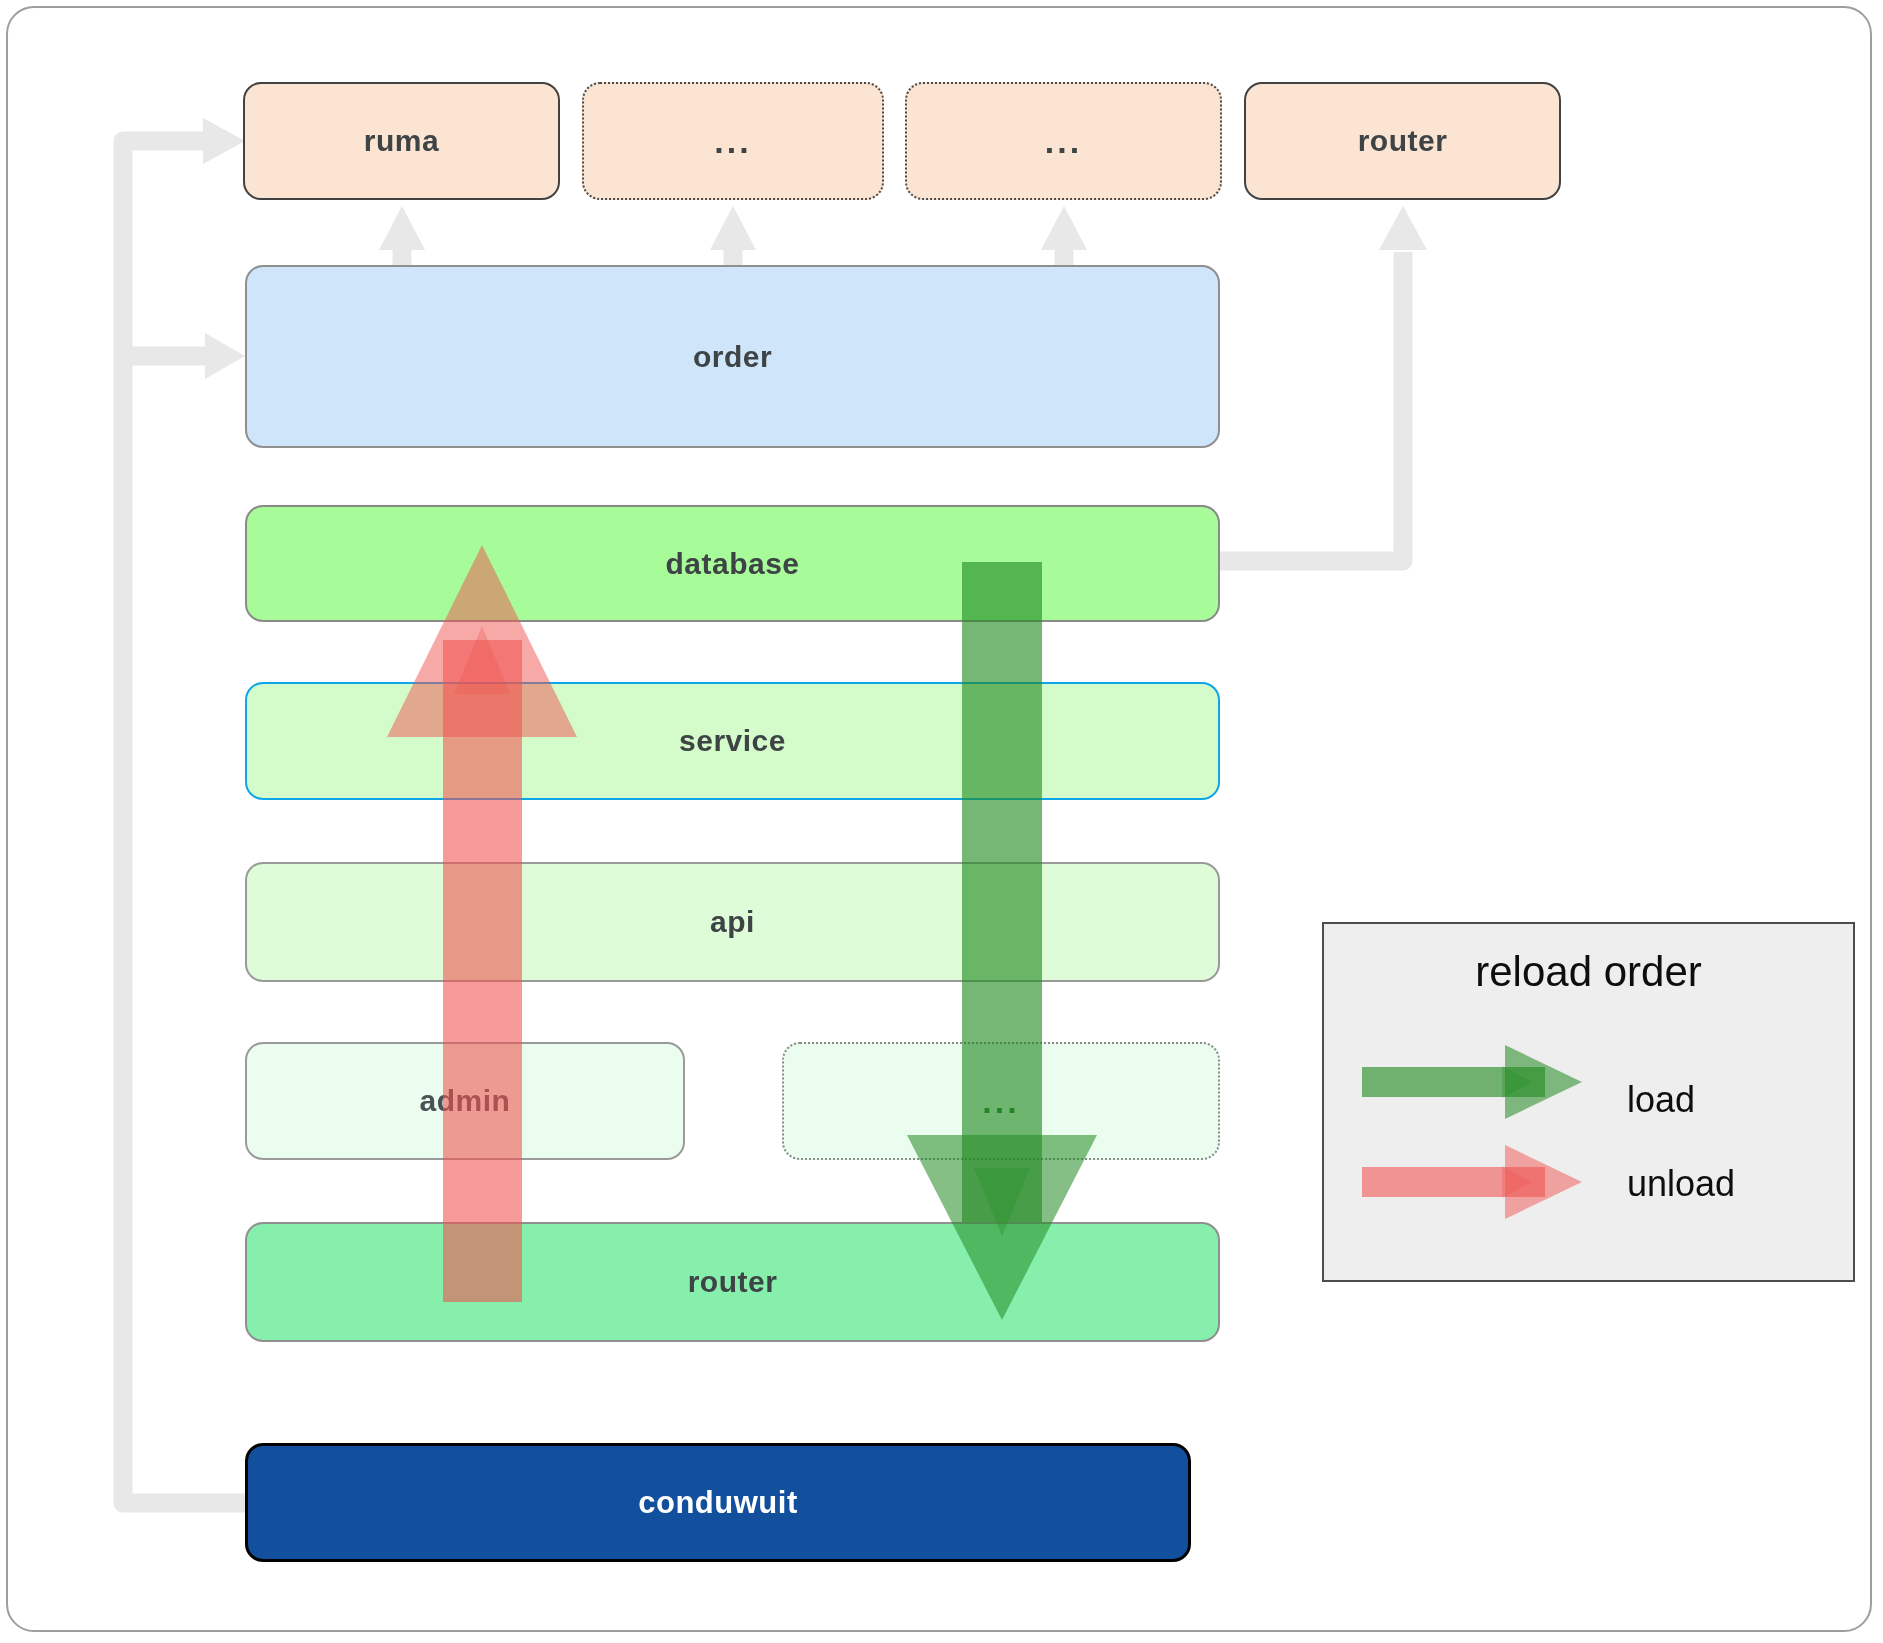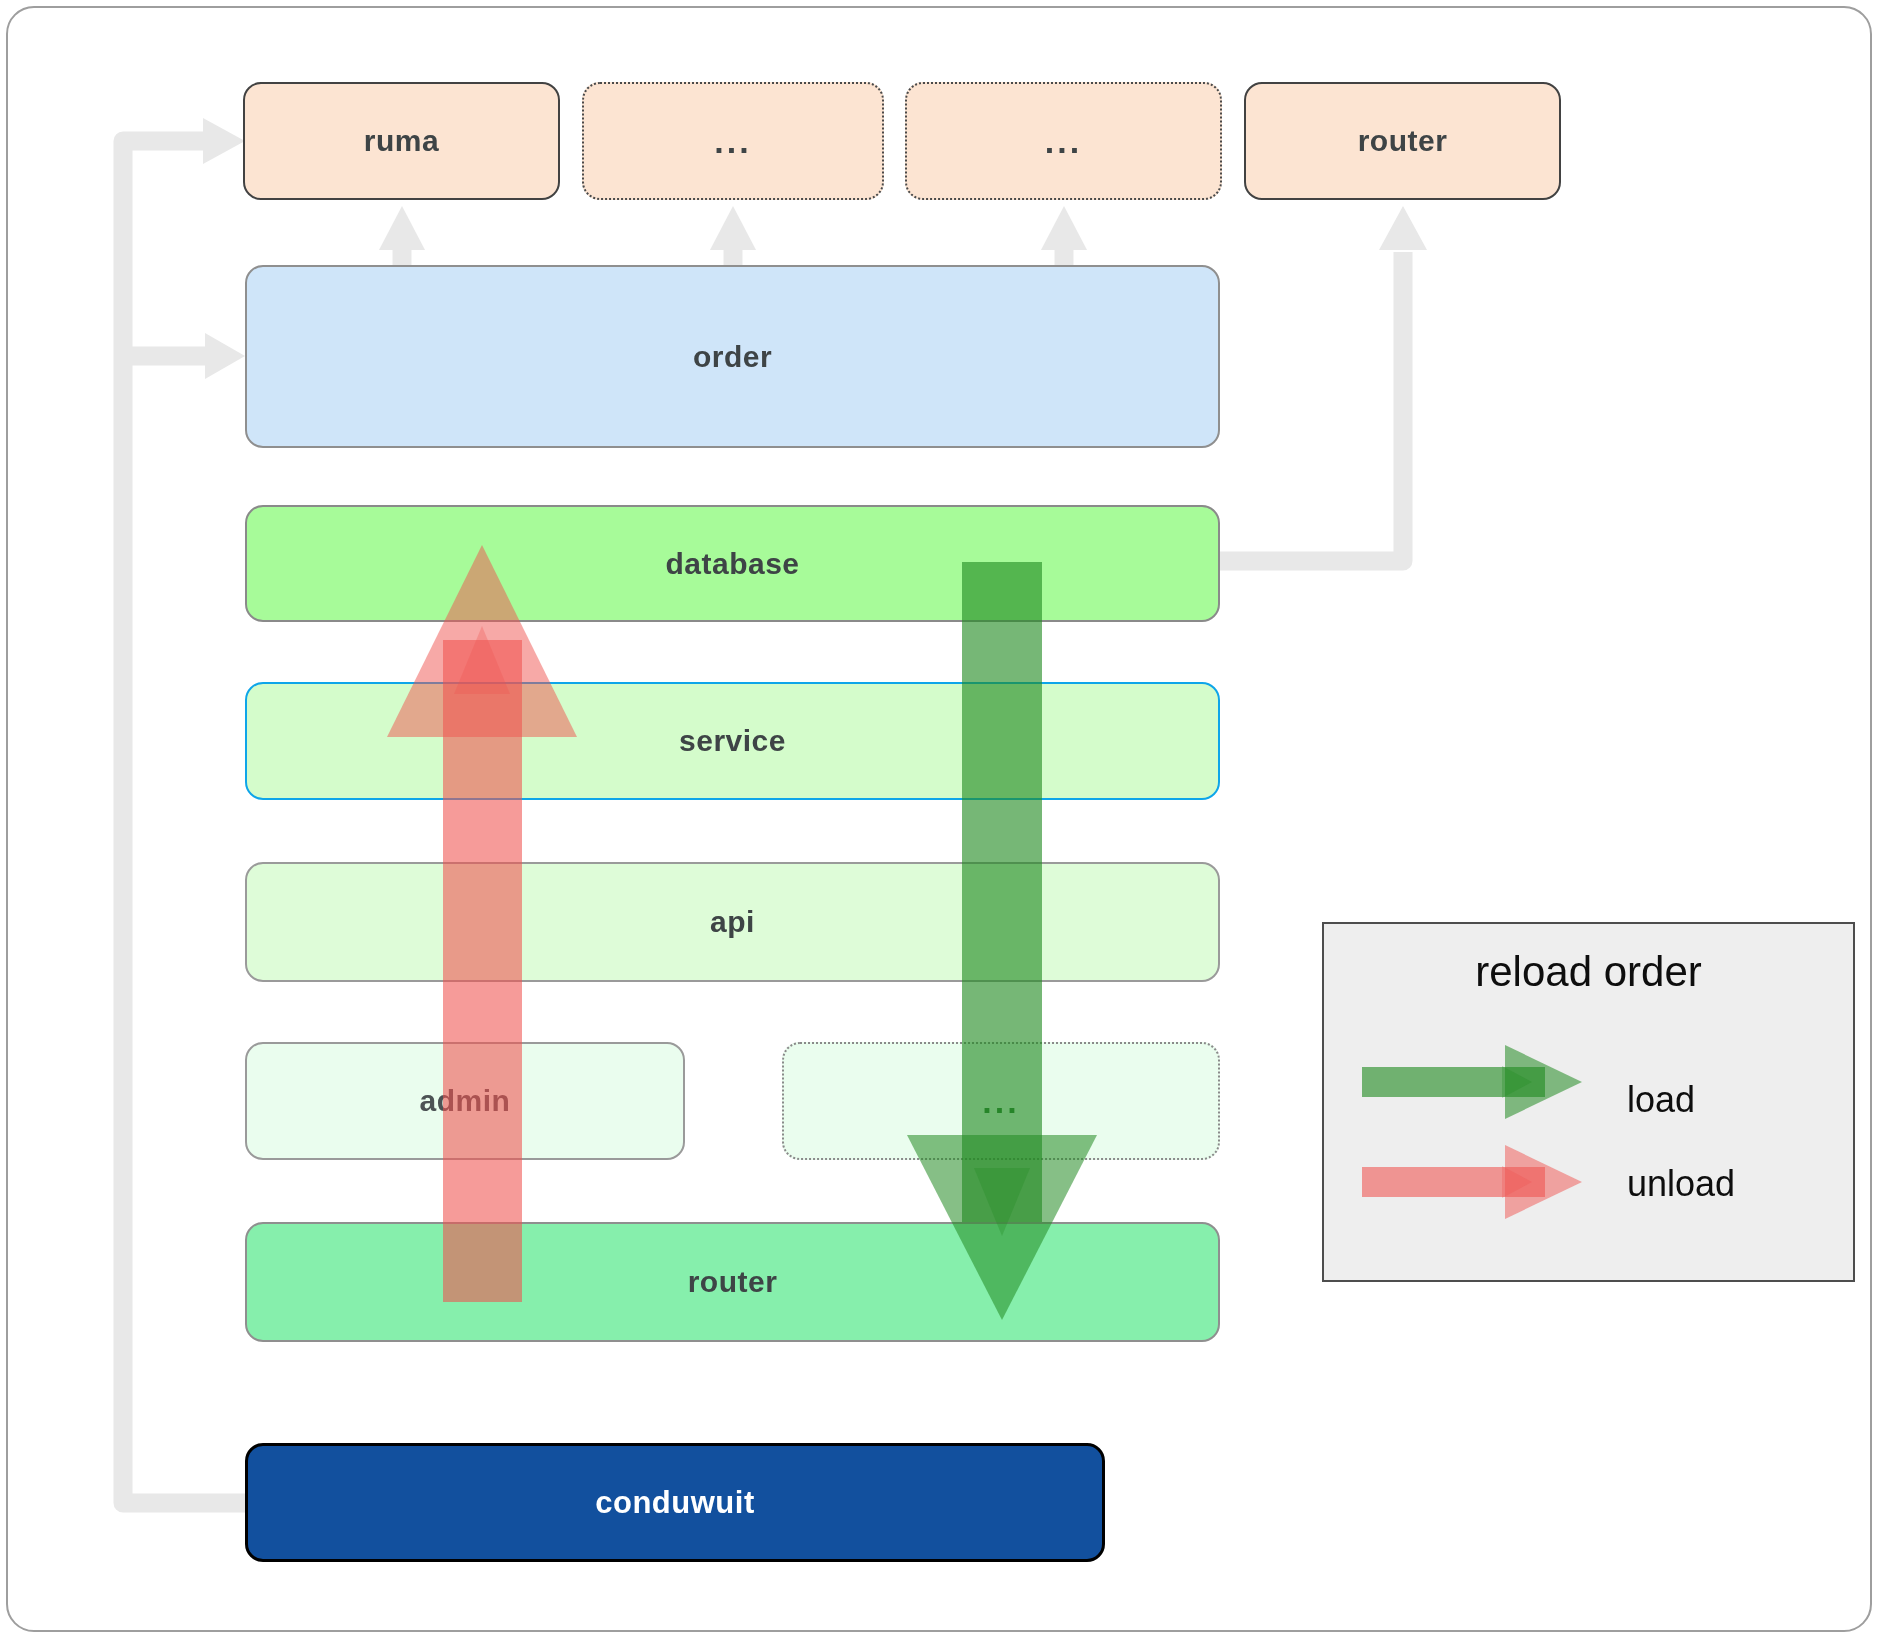--- a/index.html
+++ b/index.html
@@ -23,21 +23,21 @@
   .b-dots1  {left:582px;top:82px;width:302px;height:118px;background:#fce4d2;border:2px dotted #4a4a4a;}
   .b-dots2  {left:905px;top:82px;width:317px;height:118px;background:#fce4d2;border:2px dotted #4a4a4a;}
   .b-rocksdb{left:1244px;top:82px;width:317px;height:118px;background:#fce4d2;border:2.5px solid #424242;}
   .b-core    {left:245px;top:265px;width:975px;height:183px;background:#cfe5f9;border:2px solid #8f8f8f;}
   .b-database{left:245px;top:505px;width:975px;height:117px;background:#a7fb99;border:2px solid #8a8a8a;}
   .b-service {left:245px;top:682px;width:975px;height:118px;background:#d4fccb;border:2px solid #0ea5e9;}
   .b-api     {left:245px;top:862px;width:975px;height:120px;background:#defcd8;border:2px solid #9a9a9a;}
   .b-admin   {left:245px;top:1042px;width:440px;height:118px;background:#eafdee;border:2px solid #9a9a9a;color:#4c5254;}
   .b-adminmore{left:782px;top:1042px;width:438px;height:118px;background:#eafdee;border:2px dotted #8a8a8a;color:#2f7d36;}
   .b-router  {left:245px;top:1222px;width:975px;height:120px;background:#86efac;border:2px solid #8f8f8f;}
-  .b-app     {left:245px;top:1443px;width:860px;height:119px;background:#12509e;border:3px solid #000000;
+  .b-app     {left:245px;top:1443px;width:946px;height:119px;background:#12509e;border:3px solid #000000;
               color:#ffffff;font-weight:700;font-size:31px;}
   .dots{font-size:34px;font-weight:800;letter-spacing:3px;}
   .legend{
     position:absolute;left:1322px;top:922px;width:533px;height:360px;
     background:#eeeeee;border:2px solid #4d4d4d;box-sizing:border-box;
   }
   .legend-title{
     position:absolute;left:0;top:24px;width:100%;text-align:center;
     font-size:42px;color:#0e0e0e;font-weight:400;
   }

